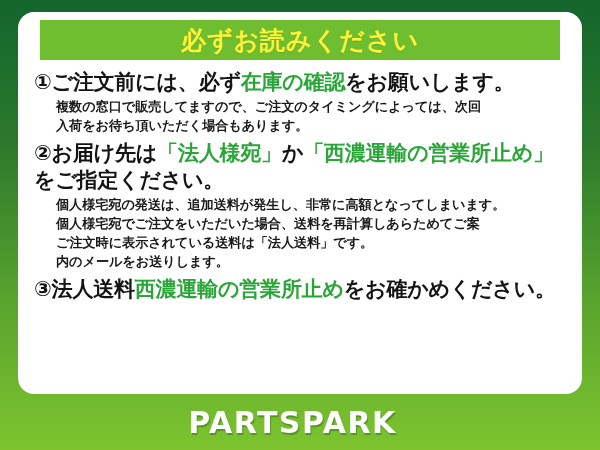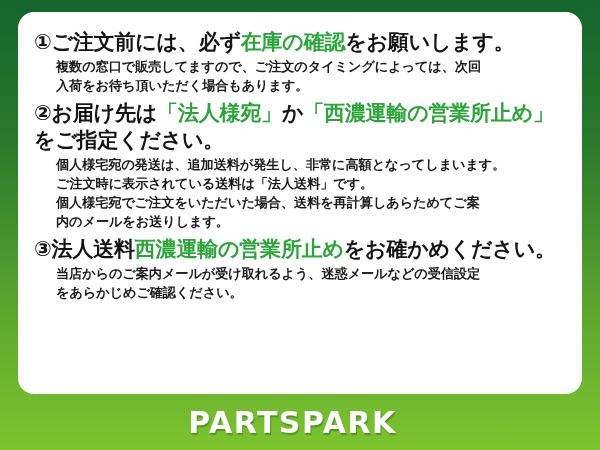--- a/index.html
+++ b/index.html
@@ -104,47 +104,46 @@
     font-family: "DejaVu Sans", "Liberation Sans", sans-serif;
   }
 </style>
 </head>
 <body>
 
 <div id="screen">
 
   <div class="card">
 
+    <div class="header-band">
+      <div class="header-title">必ずお読みください</div>
+    </div>
 
     <div class="items">
 
       <div class="item">
         <div class="item-heading"><span>①</span><span>ご注文前には、必ず</span><span class="hl">在庫の確認</span><span>をお願いします。</span></div>
         <div class="item-body">
           <div>複数の窓口で販売してますので、ご注文のタイミングによっては、次回</div>
           <div>入荷をお待ち頂いただく場合もあります。</div>
         </div>
       </div>
 
       <div class="item">
         <div class="item-heading wrap"><span>②</span><span>お届け先は</span><span class="hl">「法人様宛」</span><span>か</span><span class="hl">「西濃運輸の営業所止め」</span><span>をご指定ください。</span></div>
         <div class="item-body">
           <div>個人様宅宛の発送は、追加送料が発生し、非常に高額となってしまいます。</div>
+          <div>個人様宅宛でご注文をいただいた場合、送料を再計算しあらためてご案</div>
           <div>ご注文時に表示されている送料は「法人送料」です。</div>
-          <div>個人様宅宛でご注文をいただいた場合、送料を再計算しあらためてご案</div>
           <div>内のメールをお送りします。</div>
         </div>
       </div>
 
       <div class="item">
         <div class="item-heading"><span>③</span><span>法人送料</span><span class="hl">西濃運輸の営業所止め</span><span>をお確かめください。</span></div>
-        <div class="item-body">
-          <div>当店からのご案内メールが受け取れるよう、迷惑メールなどの受信設定</div>
-          <div>をあらかじめご確認ください。</div>
-        </div>
       </div>
 
     </div>
   </div>
 
   <div class="footer">
     <div class="brand">PARTSPARK</div>
   </div>
 
 </div>

